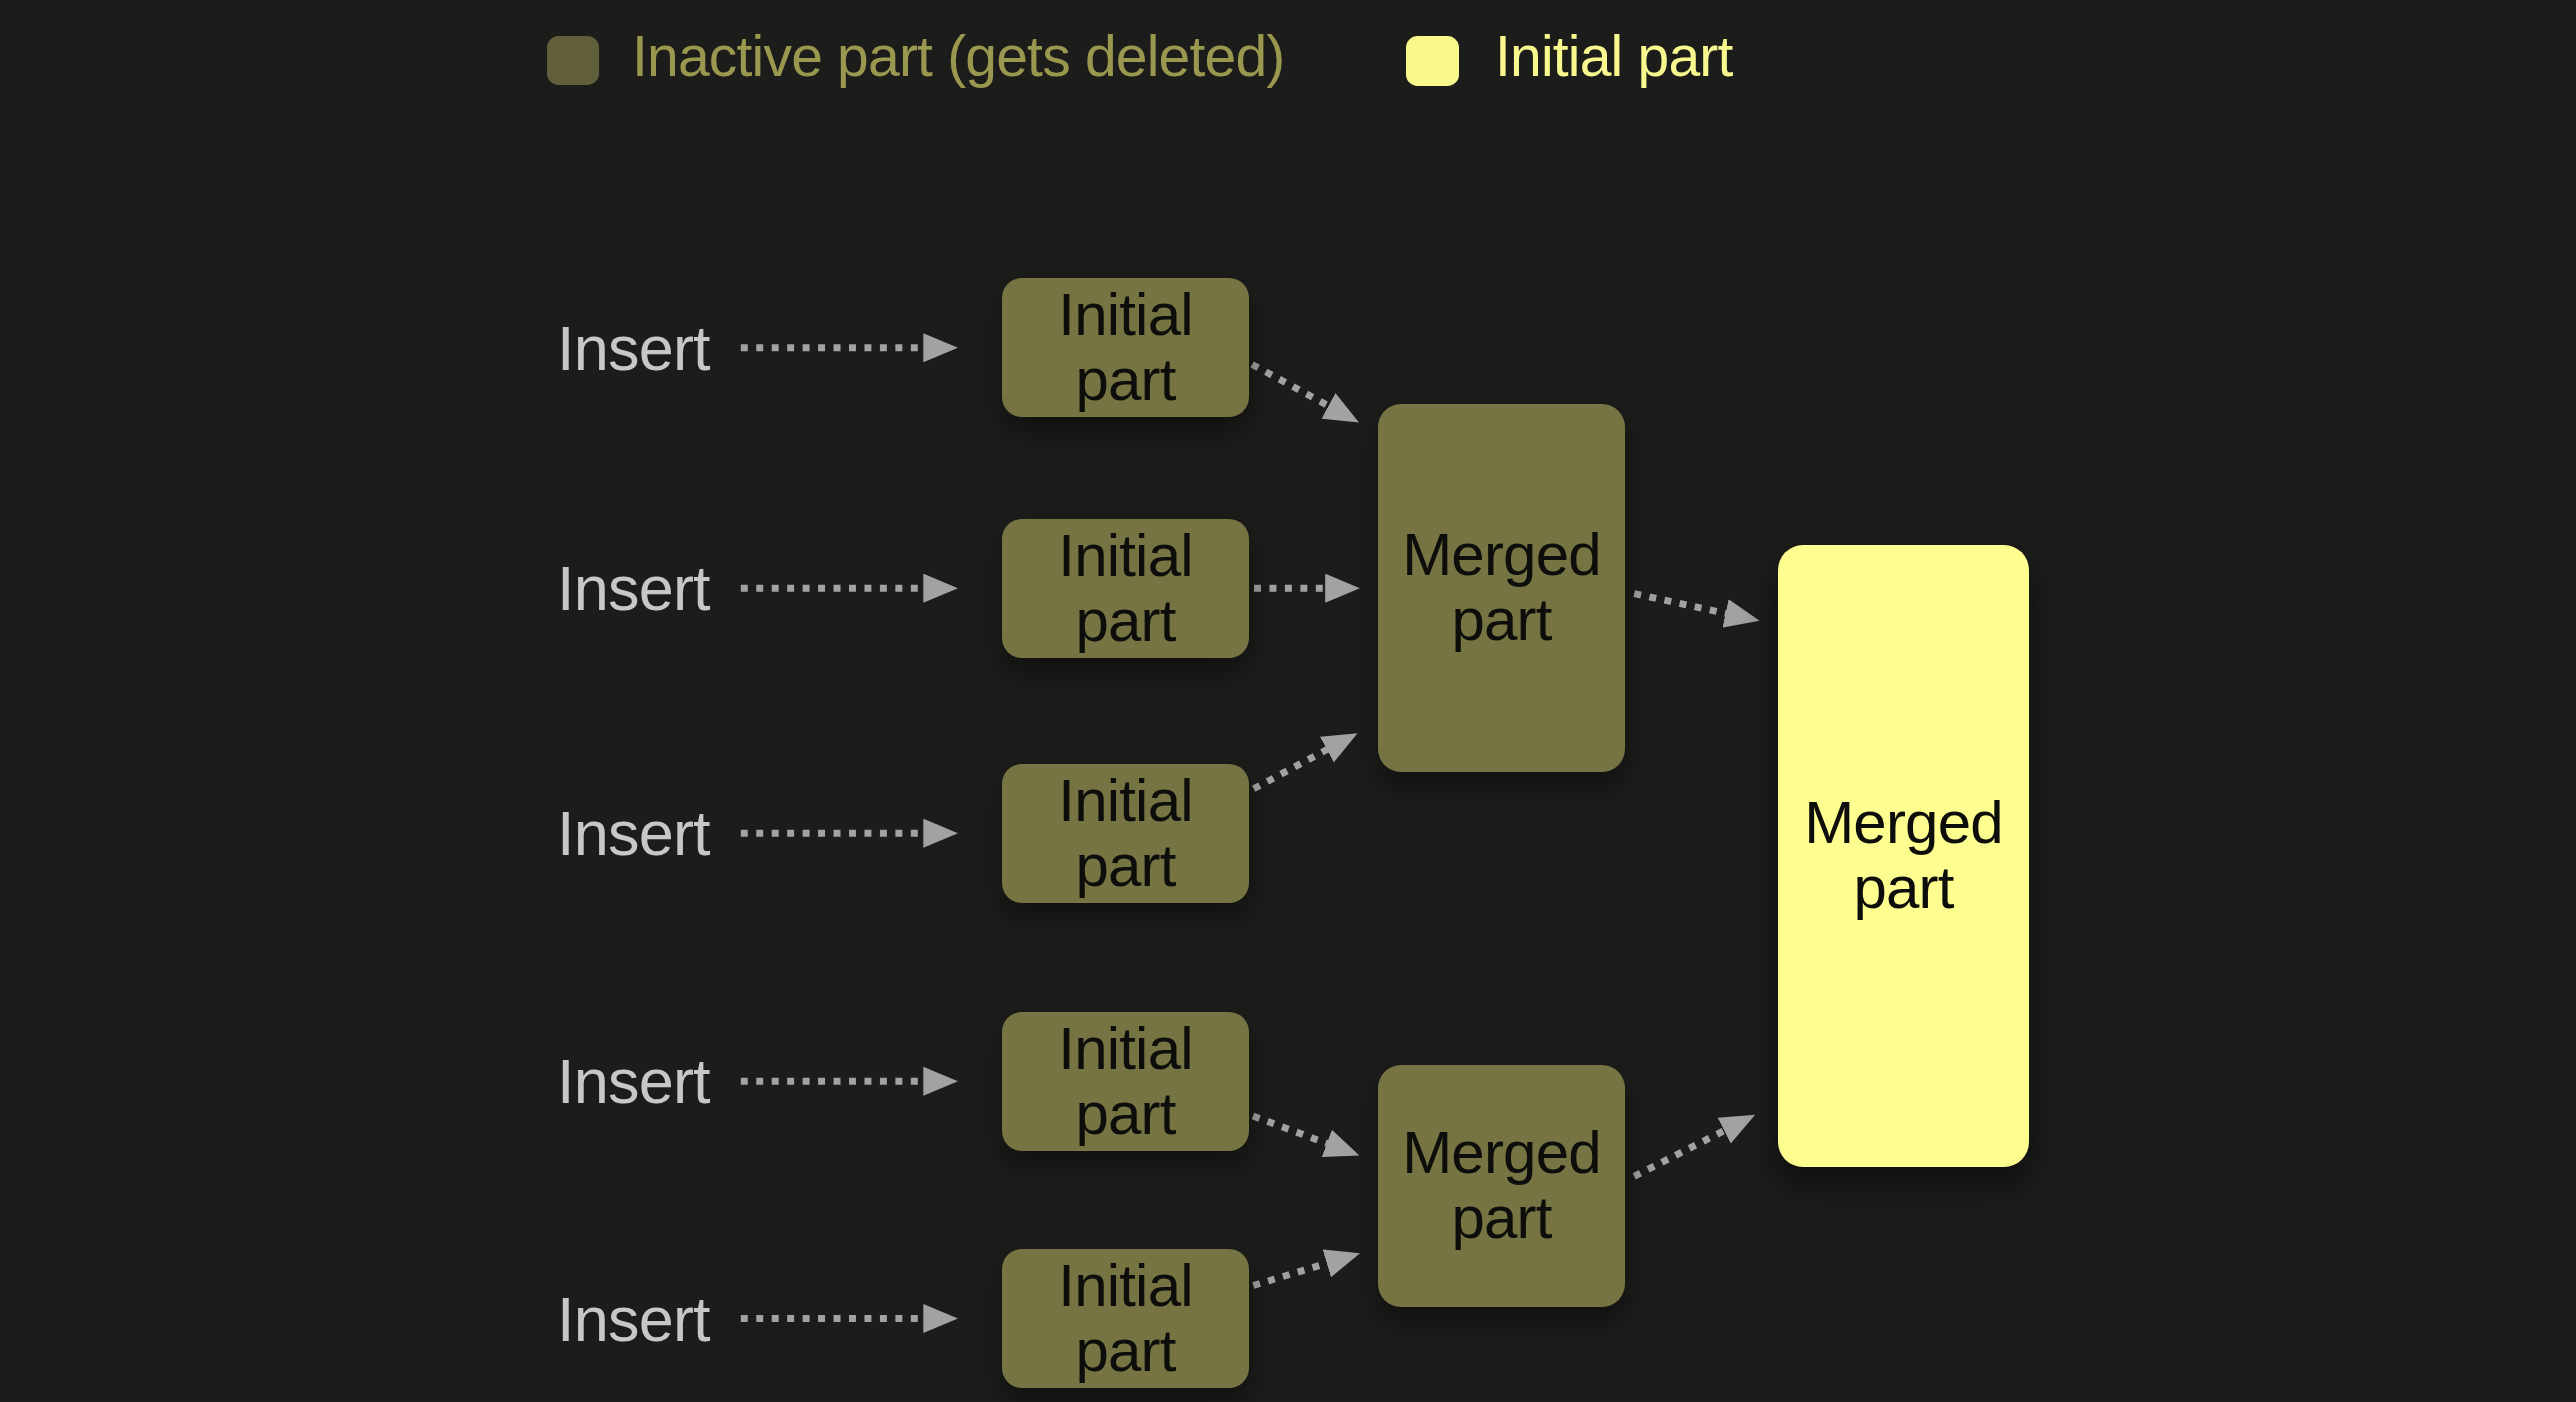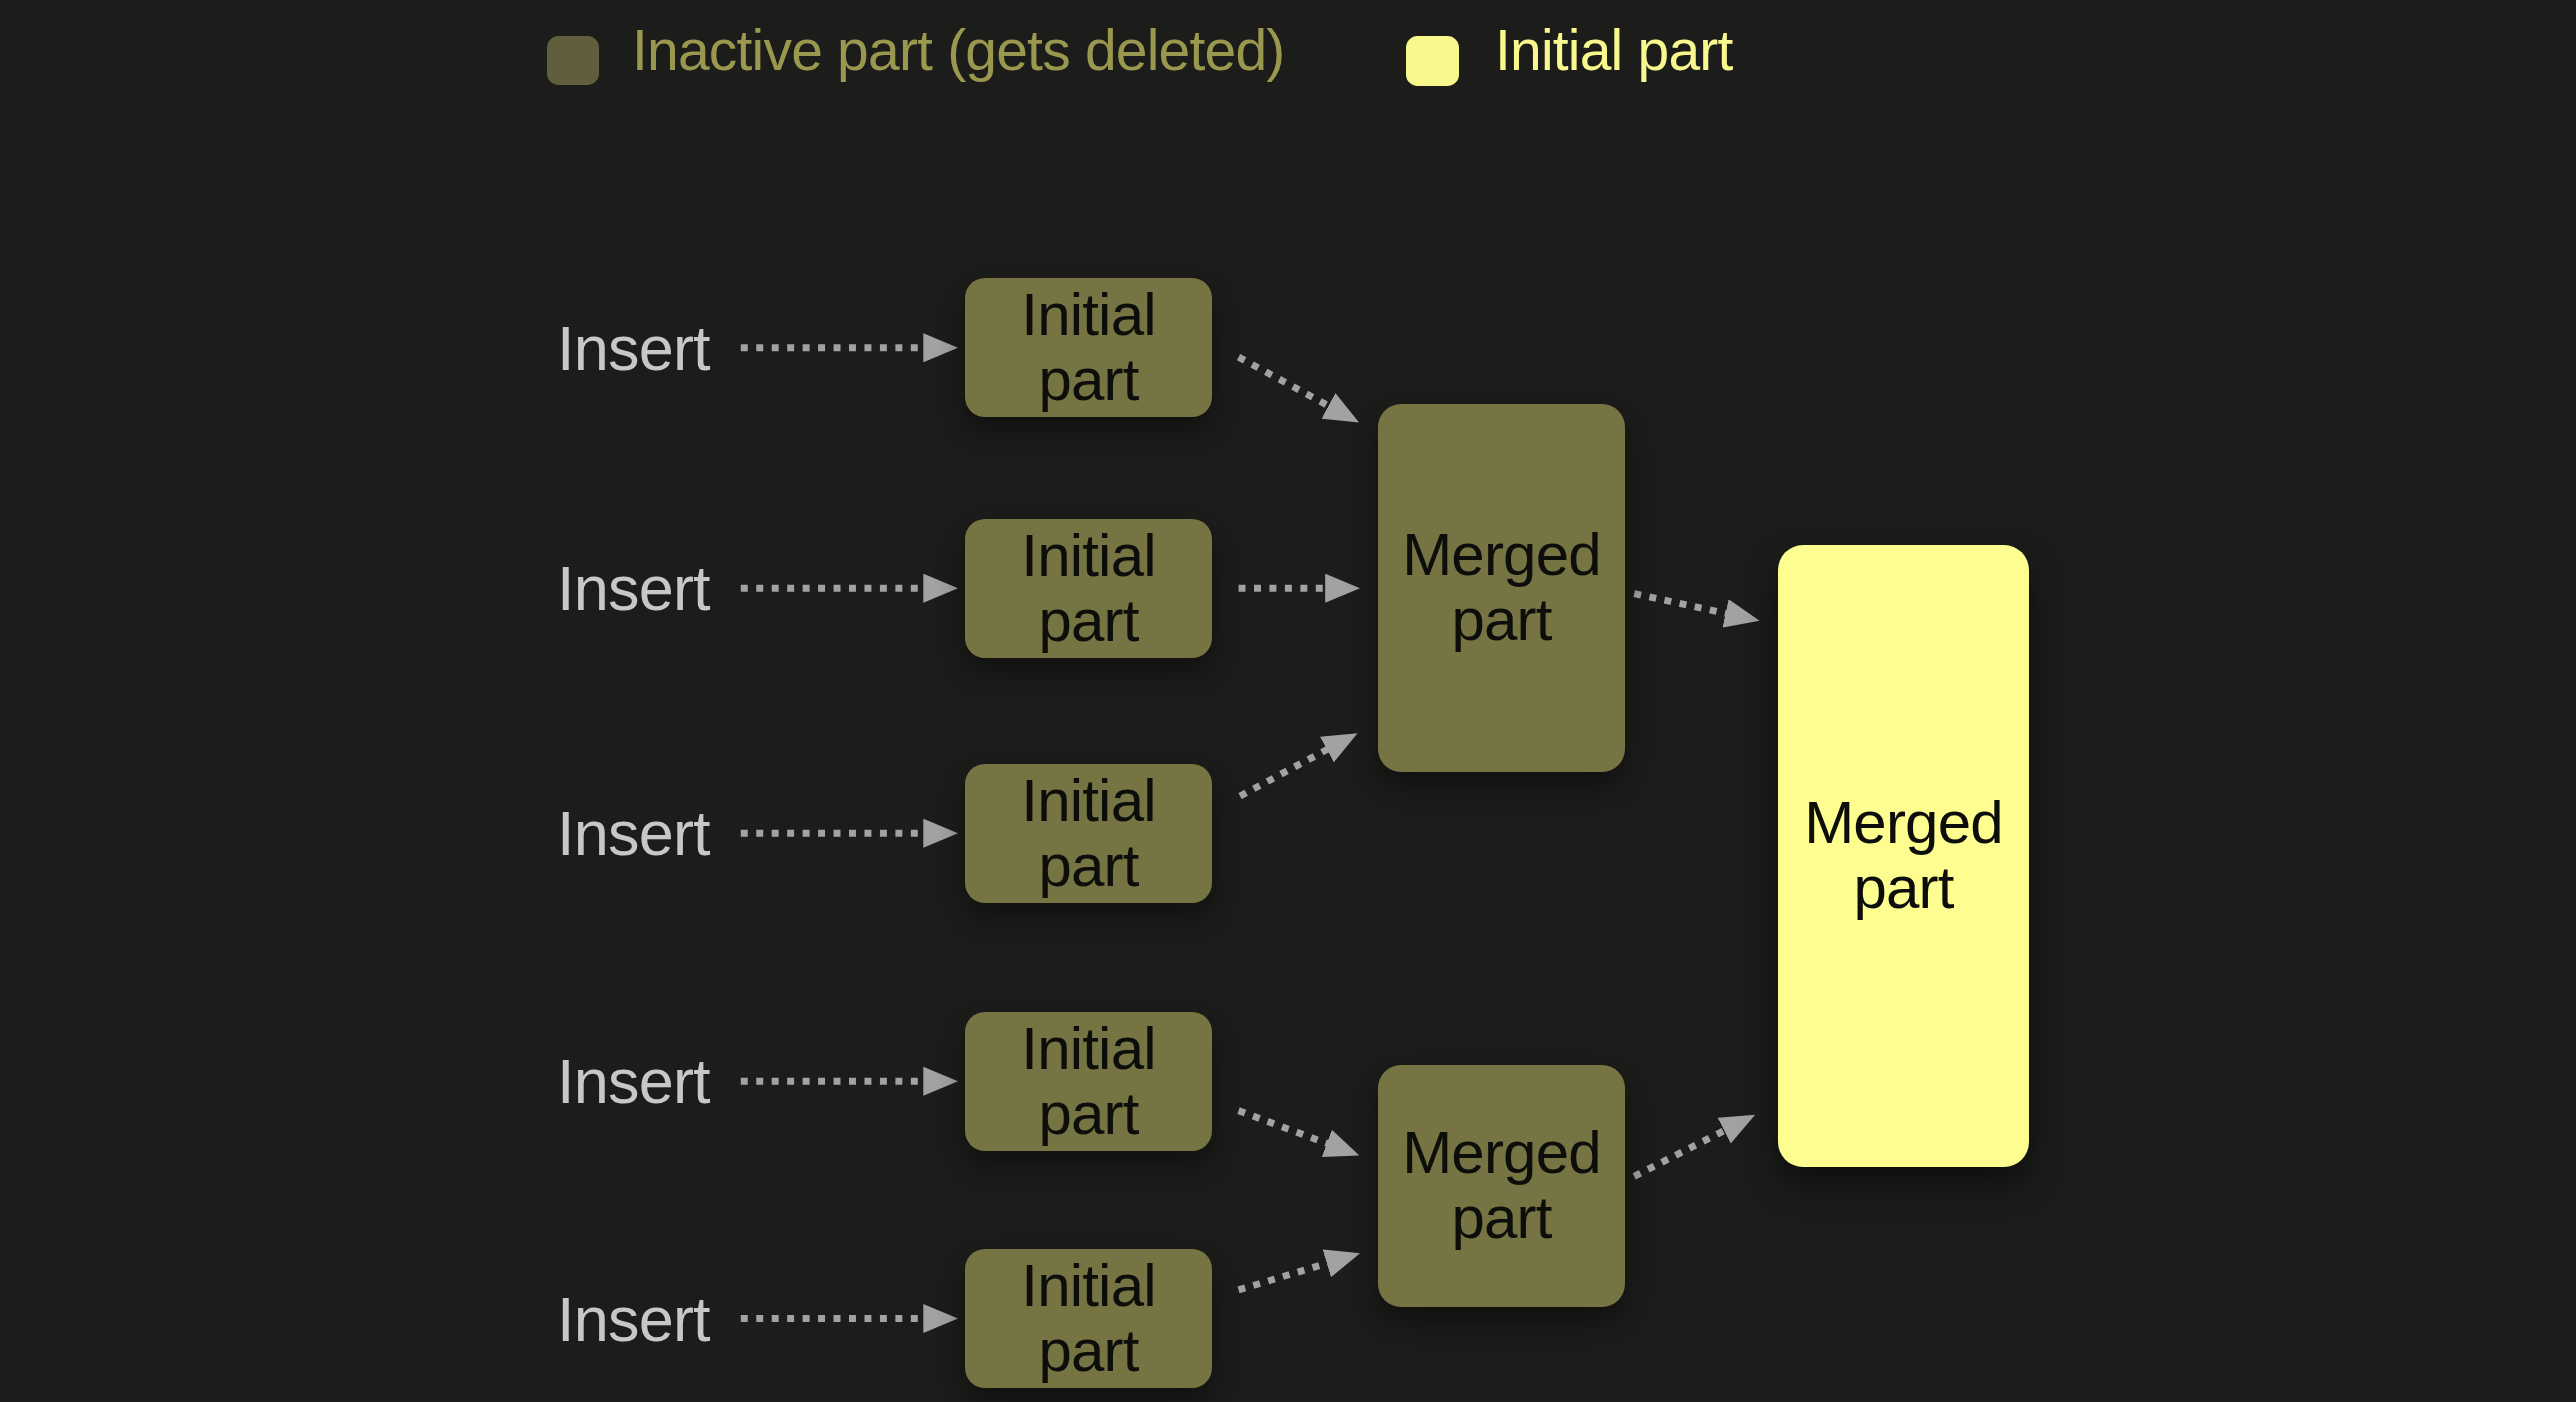--- a/index.html
+++ b/index.html
@@ -23,40 +23,40 @@
     background:var(--background);
     overflow:hidden;
   }
   
   .legend-swatch{
     position:absolute;border-radius:11.6px;
   }
   .legend-swatch.inactive{left:547px;top:36px;width:52px;height:49px;background:var(--inactive_swatch);}
   .legend-swatch.active{left:1406px;top:36px;width:53px;height:50px;background:var(--active_swatch);}
   .legend-label{
-    position:absolute;top:20px;height:60px;line-height:60px;
+    position:absolute;top:26px;height:60px;line-height:60px;
     font-size:57px;letter-spacing:-0.8px;white-space:nowrap;
   }
   .legend-label.inactive{left:632px;color:var(--inactive_text);}
   .legend-label.active{left:1495px;color:var(--active_text);}
   
   .insert-label{
     position:absolute;left:557px;width:186px;height:74px;
     display:flex;align-items:center;
     font-size:63px;letter-spacing:-0.8px;color:var(--insert_text);white-space:nowrap;text-align:center;
   }
   
   .part-box{
     position:absolute;display:flex;align-items:center;justify-content:center;
     text-align:center;color:var(--box_text);
     font-size:60px;line-height:1.08;letter-spacing:-0.8px;
     box-shadow:0 14px 28px rgba(0,0,0,0.42);
   }
   .part-box .box-label{white-space:pre-line;}
-  .initial{left:965px;width:247px;height:139px;border-radius:20px;background:var(--olive_box);}
+  .initial{left:1002px;width:247px;height:139px;border-radius:20px;background:var(--olive_box);}
   .initial.r1{top:278px;} .initial.r2{top:519px;} .initial.r3{top:764px;}
   .initial.r4{top:1012px;} .initial.r5{top:1249px;}
   .merged-top{left:1378px;top:404px;width:247px;height:368px;border-radius:23px;background:var(--olive_box);}
   .merged-bottom{left:1378px;top:1065px;width:247px;height:242px;border-radius:23px;background:var(--olive_box);}
   .merged-final{left:1778px;top:545px;width:251px;height:622px;border-radius:25px;background:var(--yellow_box);
                 box-shadow:0 17px 34px rgba(0,0,0,0.5);}
   
   #arrow-layer{position:absolute;left:0;top:0;width:2576px;height:1402px;color:var(--arrow);}
   #arrow-layer line{
     stroke:currentColor;stroke-width:9;stroke-dasharray:9 11;stroke-linecap:butt;

